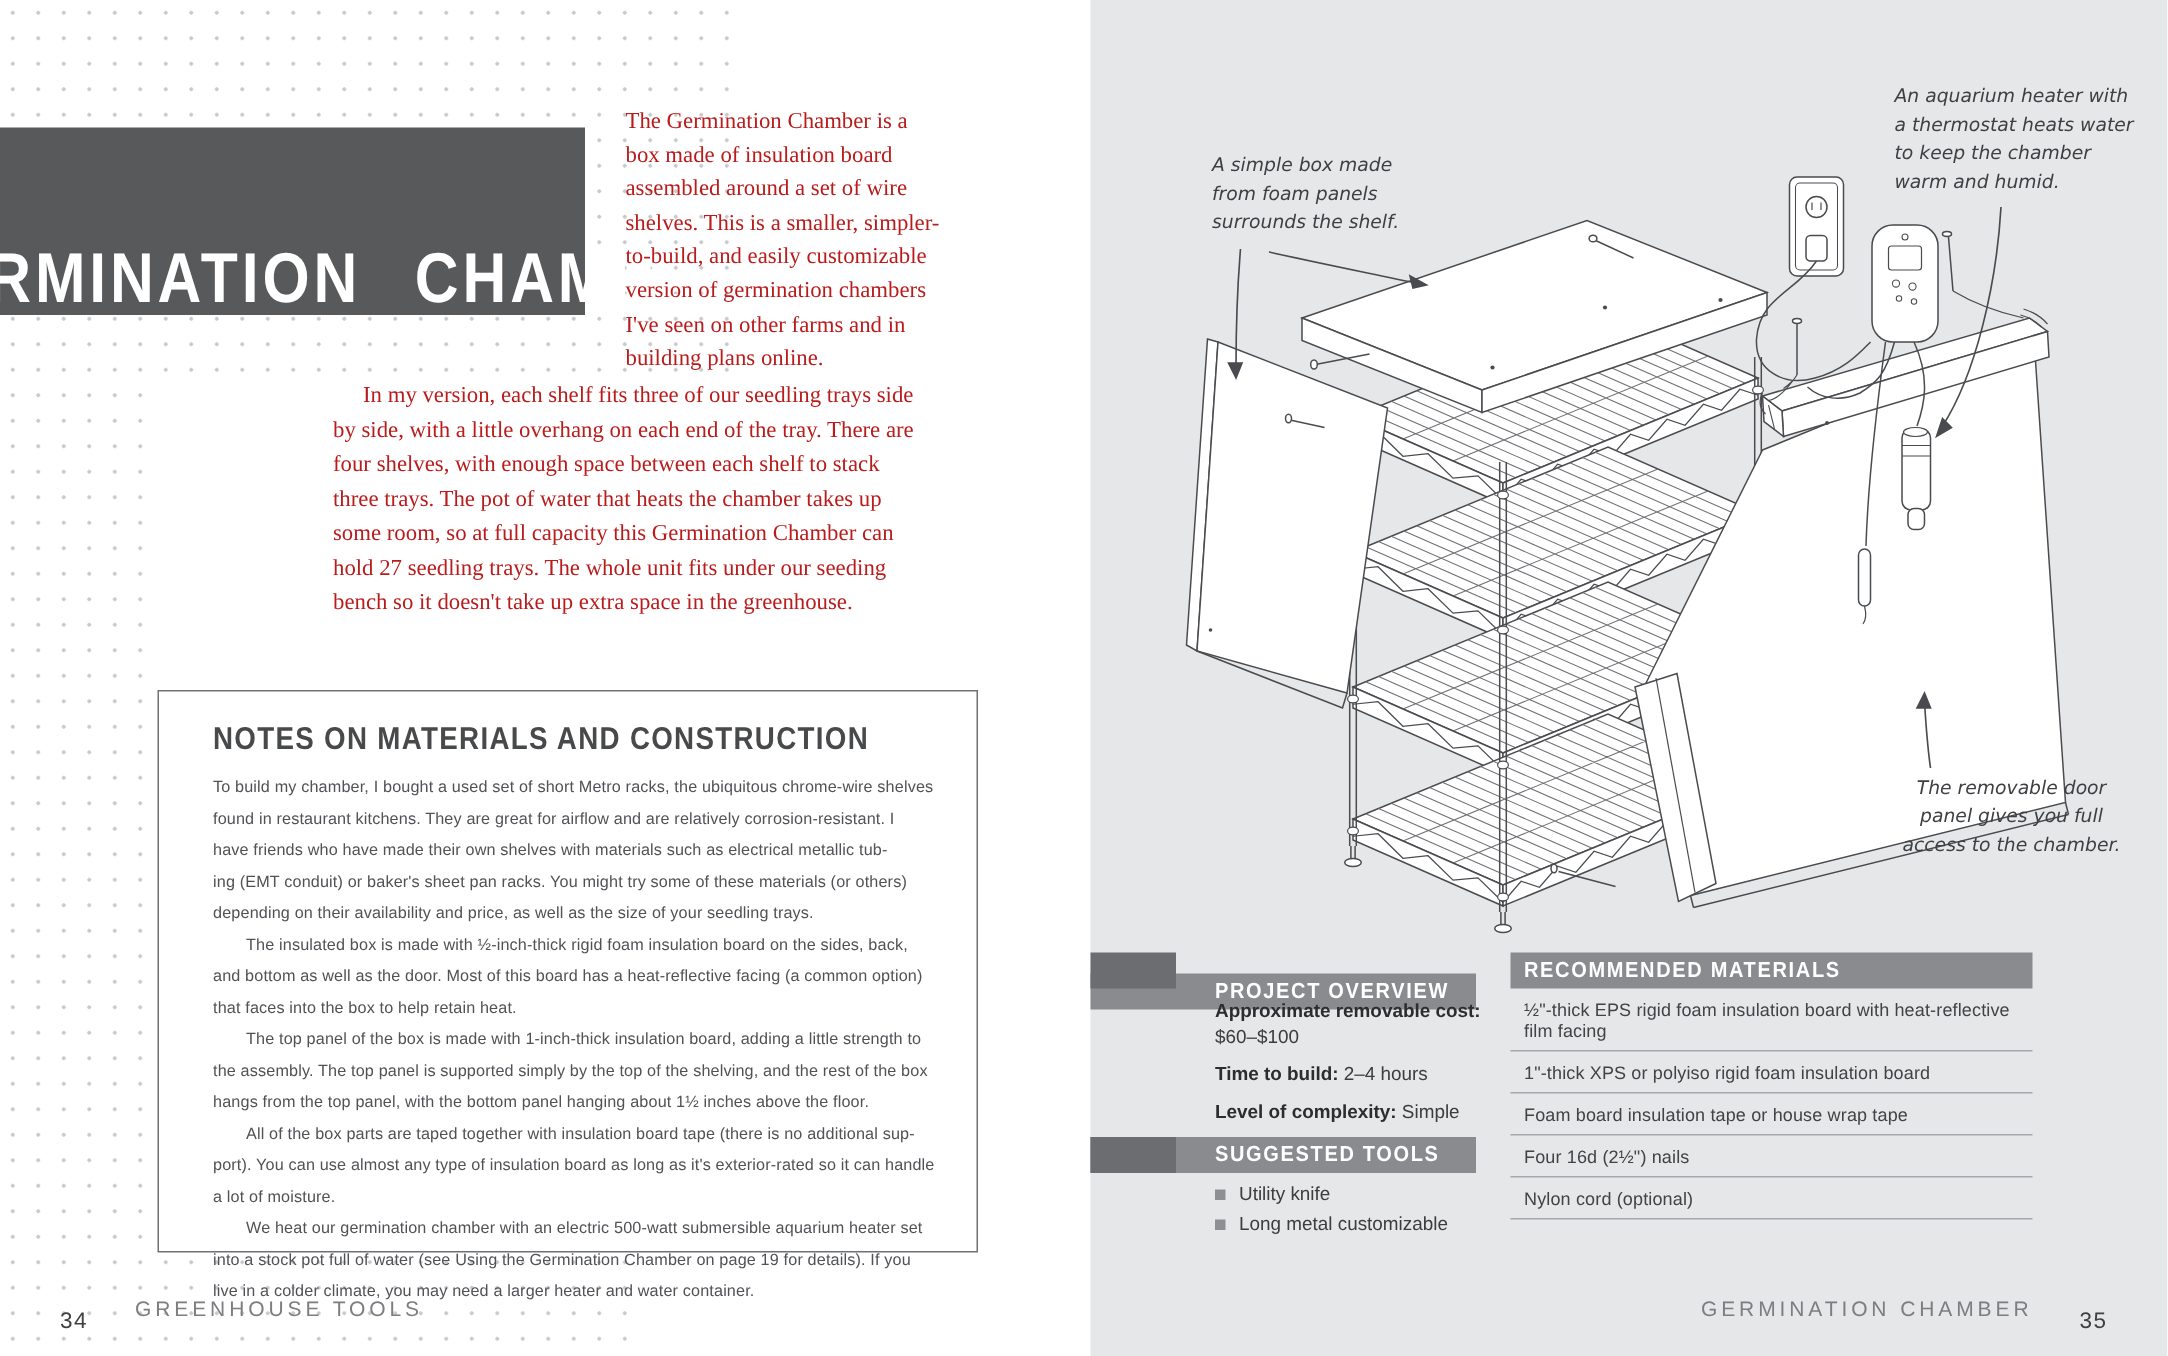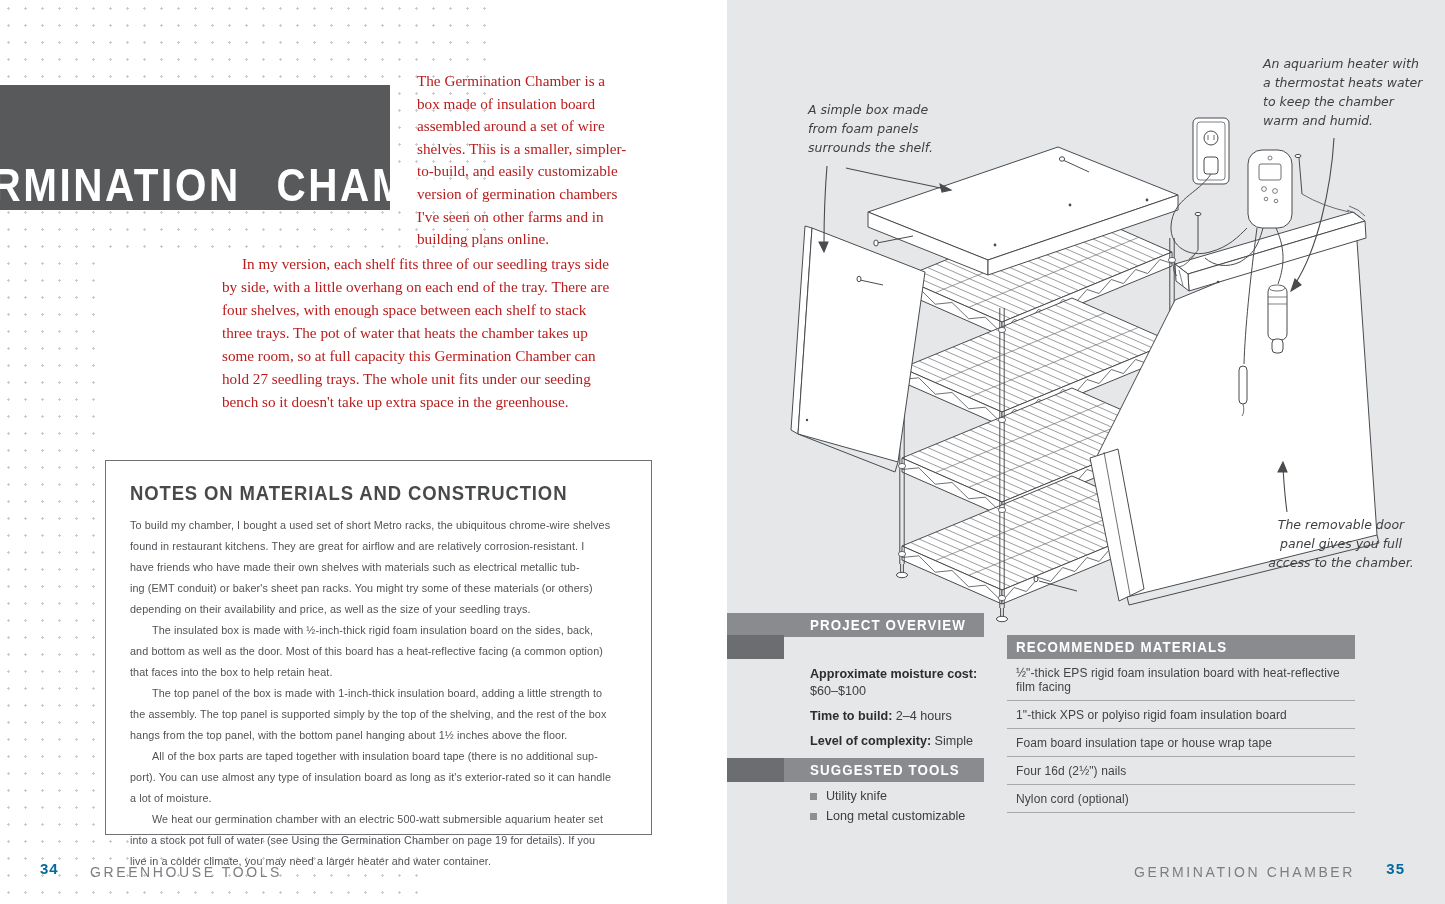--- a/index.html
+++ b/index.html
@@ -20,28 +20,28 @@
              display:flex;flex-direction:row;justify-content:center;align-items:flex-end;
              padding-right:12px;box-sizing:border-box;}
   .title-line{color:#ffffff;font-weight:700;font-size:47px;line-height:51px;letter-spacing:3px;
               transform:scaleX(0.86);transform-origin:right center;white-space:nowrap;}
 
   .serif{font-family:"Liberation Serif",serif;color:#b91c1c;}
   .intro-1{left:417px;top:70px;width:240px;font-size:15.2px;line-height:22.6px;}
   .intro-2{left:222px;top:252px;width:430px;font-size:15.2px;line-height:23px;text-indent:20px;}
 
   .notes-box{left:105px;top:460px;width:547px;height:375px;background:#ffffff;
-             border:1px solid #6f7073;box-sizing:border-box;padding:20px 24px;}
+             border:1px solid #6f7073;box-sizing:border-box;padding:20px 36px;}
   .notes-heading{font-weight:700;font-size:21px;letter-spacing:1px;color:#48494b;
                  transform:scaleX(0.88);transform-origin:left center;white-space:nowrap;margin-bottom:10px;}
   .notes-p{font-size:10.8px;line-height:21px;color:#515256;letter-spacing:0.1px;}
   .notes-p.indent{text-indent:22px;}
 
   .footer{font-size:14px;letter-spacing:2.6px;color:#7c7e81;}
-  .page-num{font-weight:700;font-size:15px;color:#0369a1;letter-spacing:1px;}
+  .page-num{font-weight:400;font-size:15px;color:#404040;letter-spacing:1px;margin-top:12px;}
   .footer-left-num{left:40px;top:860px;}
   .footer-left-label{left:90px;top:864px;}
   .footer-right-label{right:90px;top:864px;}
   .footer-right-num{right:40px;top:860px;}
 
   
   .page-right{left:727px;top:0;width:718px;height:904px;background:#e6e7e8;}
   .annotation{font-family:"DejaVu Sans",sans-serif;font-style:italic;font-size:12.5px;
               line-height:19px;color:#3e3f42;}
   .ann-box{left:81px;top:100px;width:150px;}
@@ -279,28 +279,28 @@
 a thermostat heats water
 to keep the chamber
 warm and humid.</div>
   <div class="abs annotation pre ann-box">A simple box made
 from foam panels
 surrounds the shelf.</div>
   <div class="abs annotation pre ann-door">The removable door
 panel gives you full
 access to the chamber.</div>
 
-  <div class="abs bar bar-left" style="top:613px">
+  <div class="abs bar bar-left" style="top:649px">
     <span class="bar-text">PROJECT OVERVIEW</span>
   </div>
   <div class="abs bar-cap" style="top:635px"></div>
 
   <div class="abs ov-content">
     <div class="ov-row">
-      <div class="ov-label">Approximate moisture cost:</div>
+      <div class="ov-label">Approximate removable cost:</div>
       <div>$60–$100</div>
     </div>
     <div class="ov-row"><span class="ov-label">Time to build:</span><span class="pre"> 2–4 hours</span></div>
     <div class="ov-row"><span class="ov-label">Level of complexity:</span><span class="pre"> Simple</span></div>
   </div>
 
   <div class="abs bar bar-left" style="top:758px">
     <span class="bar-text">SUGGESTED TOOLS</span>
   </div>
   <div class="abs bar-cap" style="top:758px"></div>

